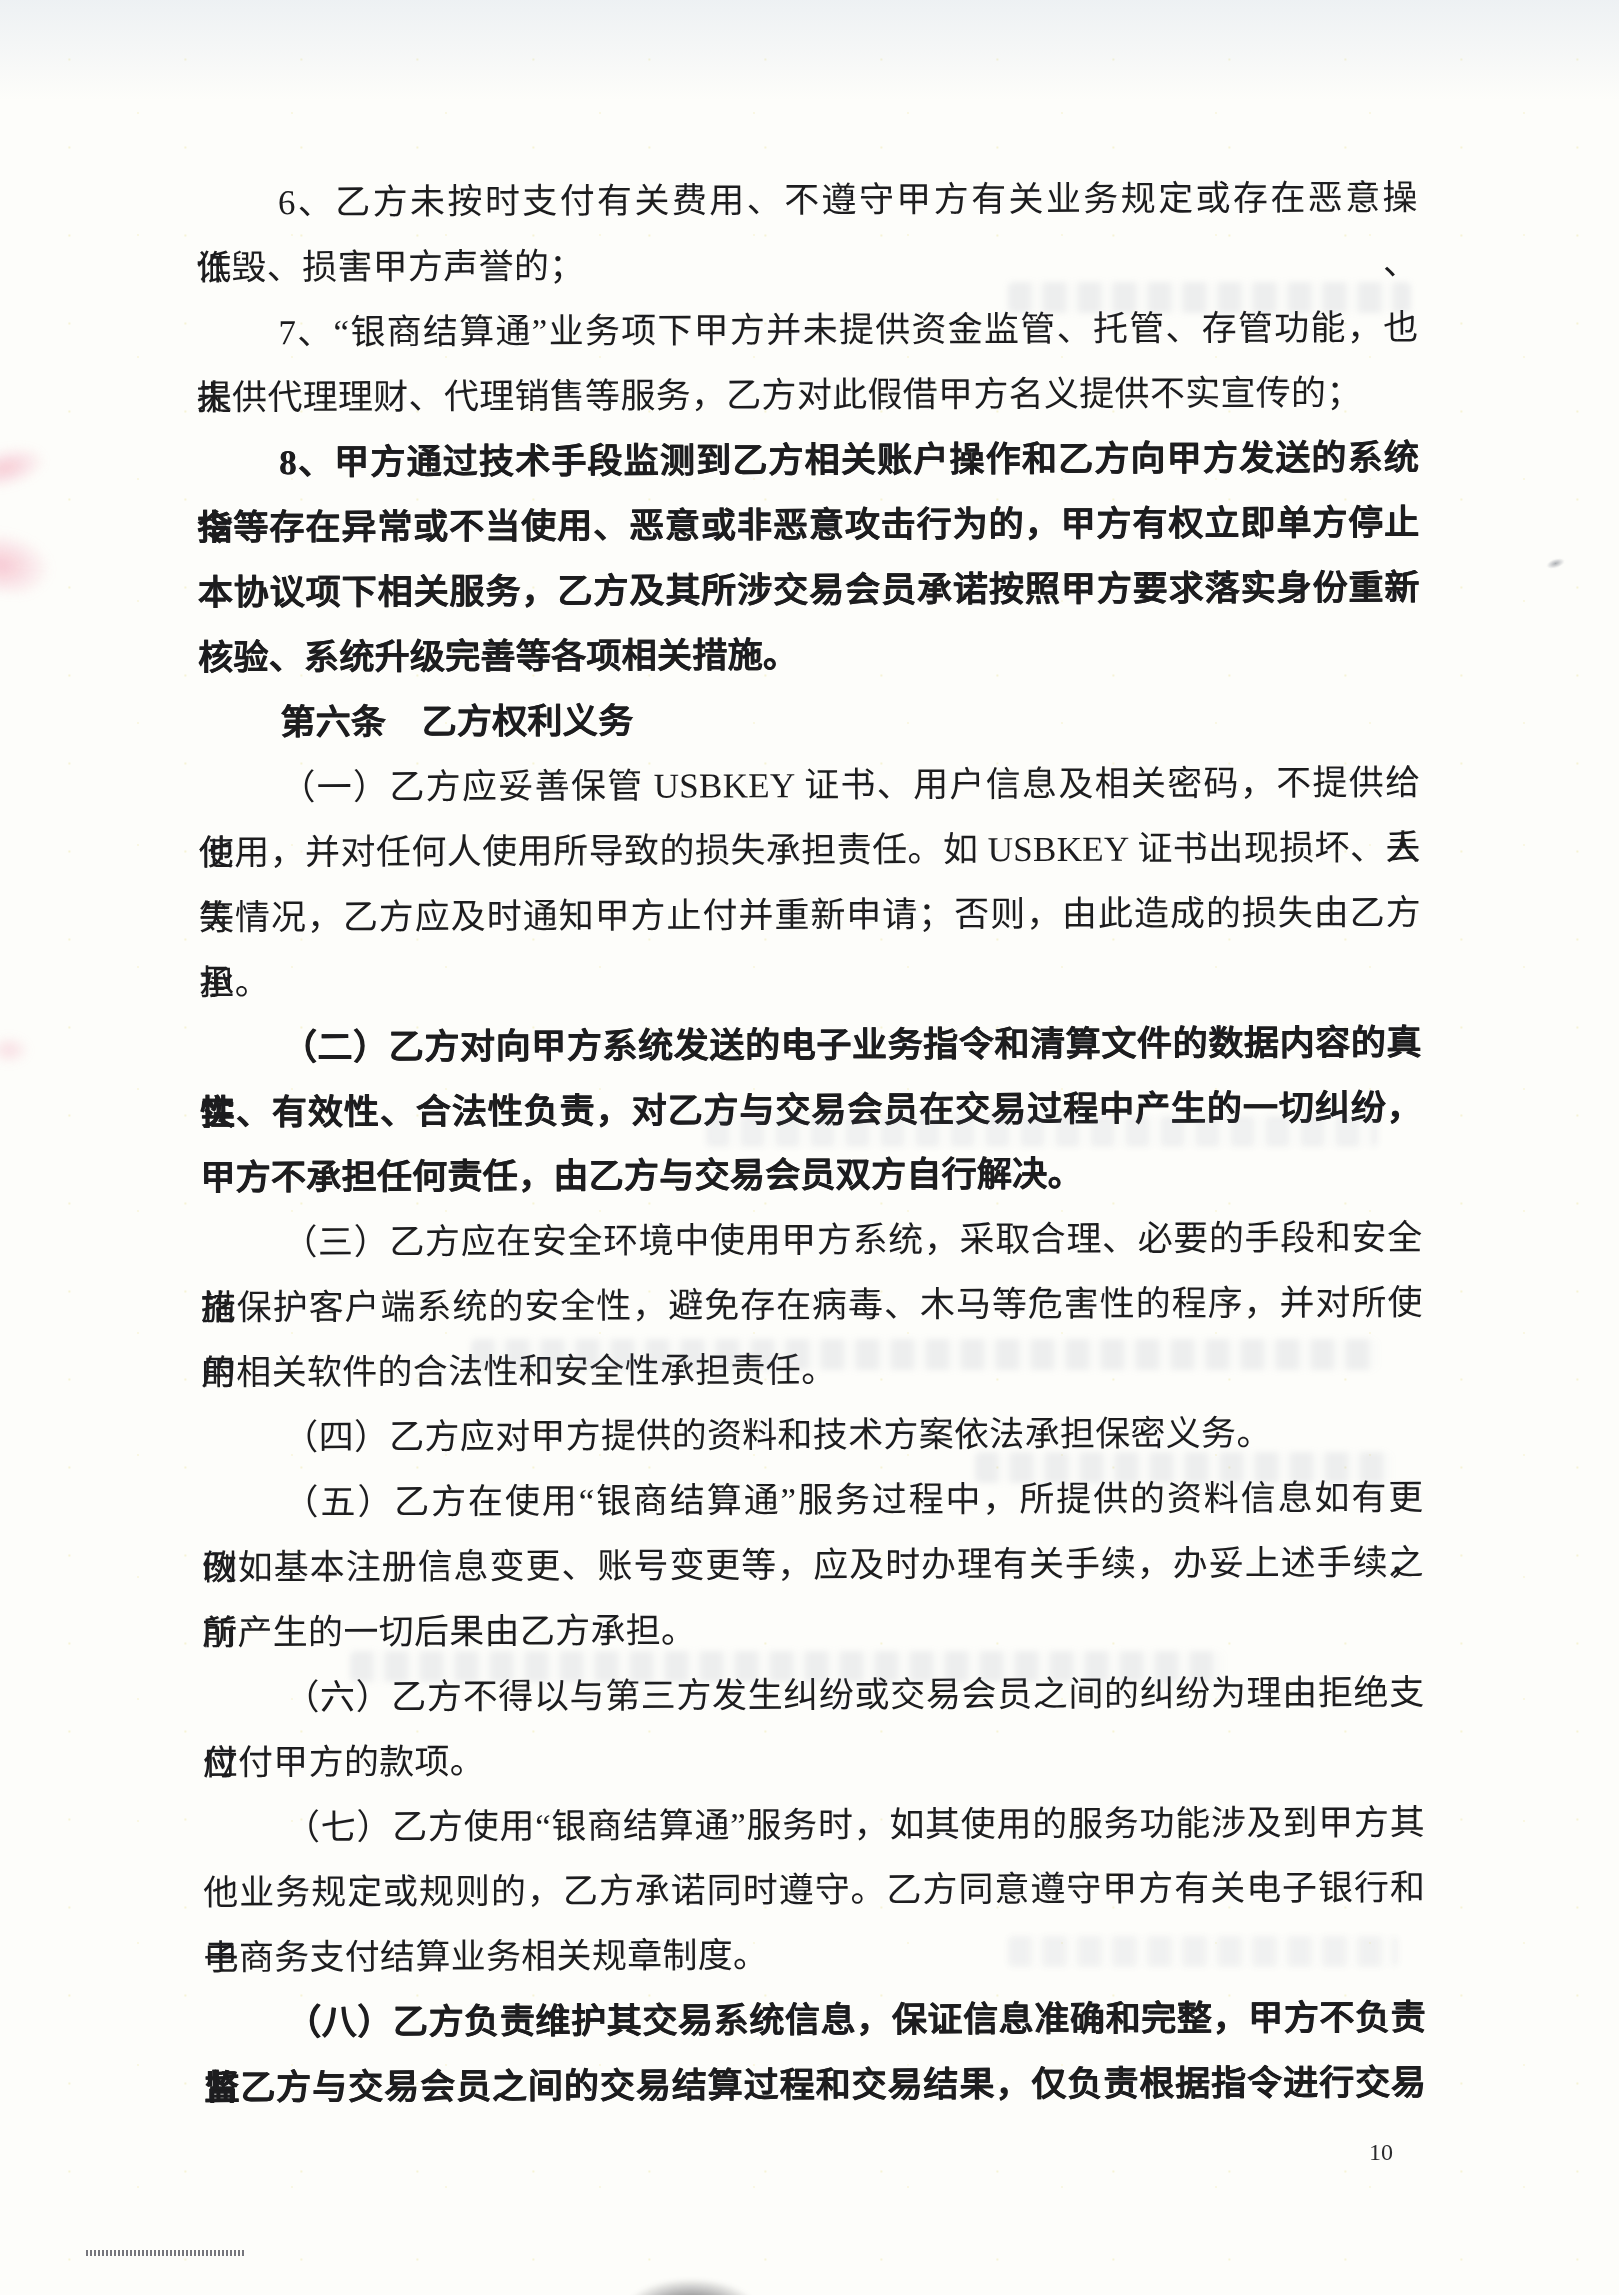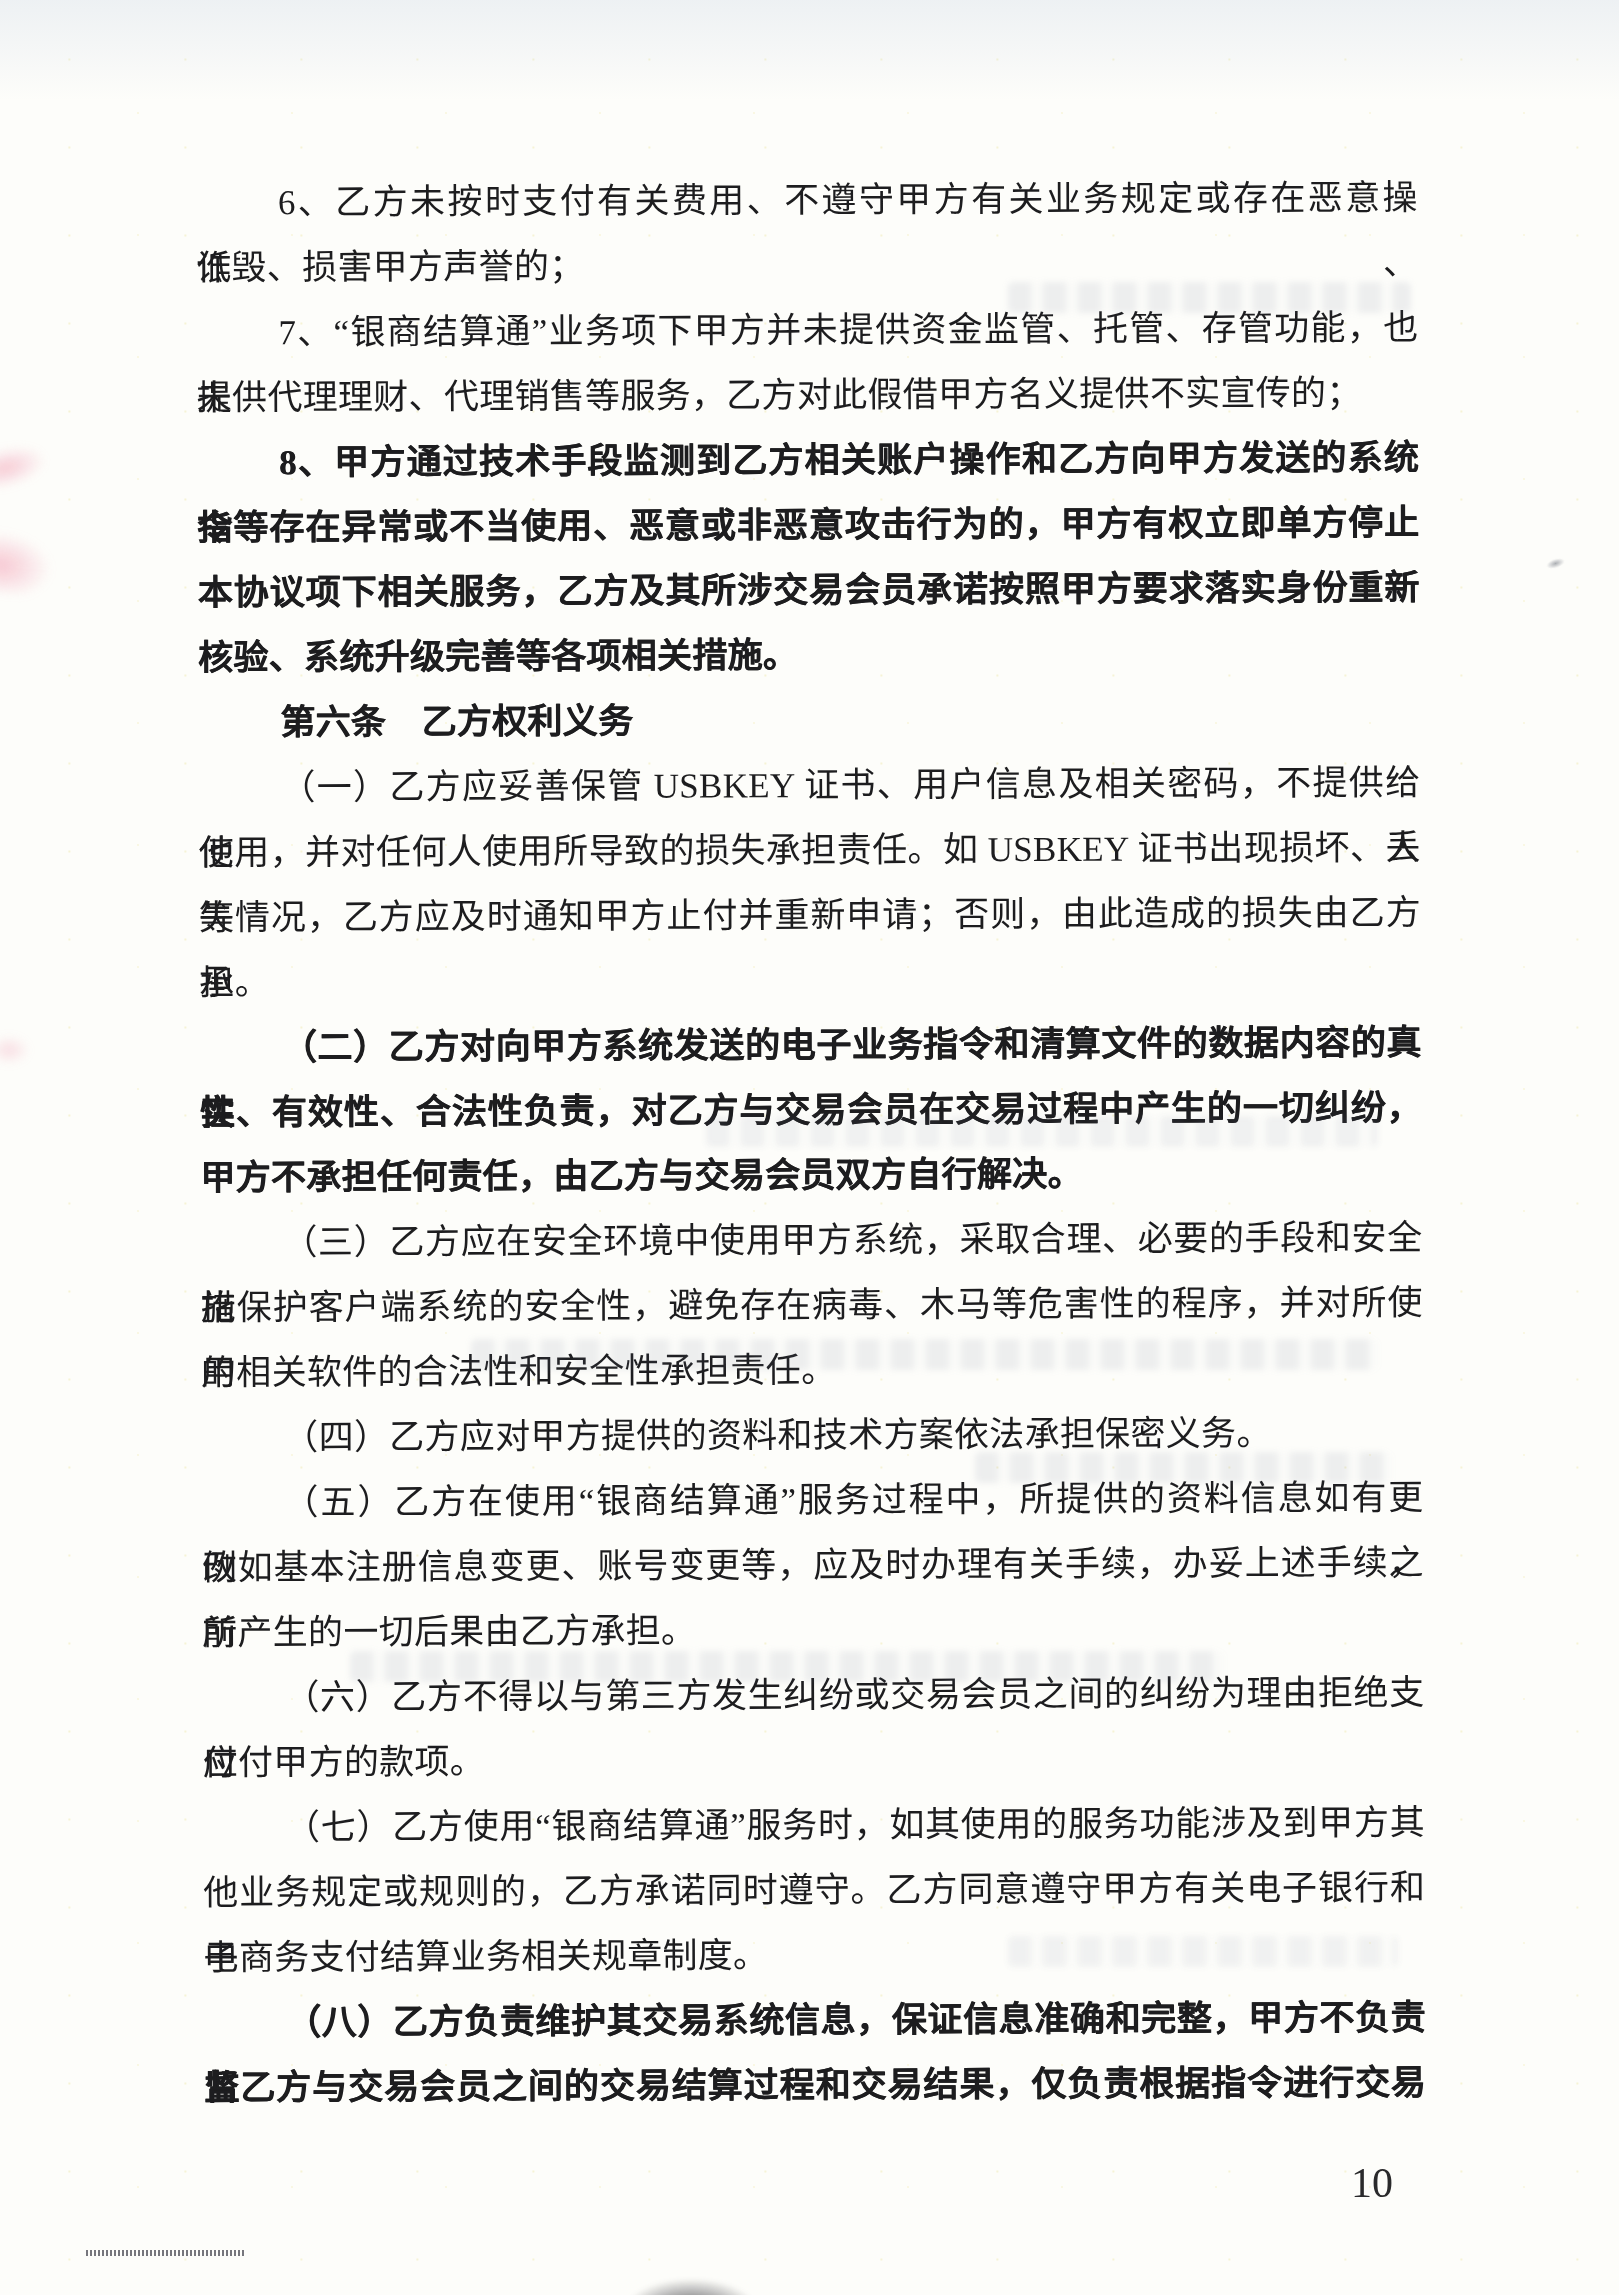--- a/index.html
+++ b/index.html
@@ -31,23 +31,22 @@
   .line{
     font-size:35px;line-height:65px;height:65px;
     letter-spacing:0.3px;
     text-align:left;
   }
   .justify{text-align:justify;text-align-last:justify;}
   .indent{text-indent:82px;}
   .bold{font-weight:700;text-shadow:0.5px 0 currentColor;}
   .page-number{
     position:absolute;top:2139px;right:226px;
-    font-size:42px;color:#2a2a2c;
+    font-size:24px;color:#2a2a2c;
     font-family:"Liberation Serif","DejaVu Serif",serif;
-    margin-top:20px;
   }
   
   .smudge-pink{position:absolute;pointer-events:none;}
   .smudge-pink-1{left:-13.4px;top:445px;width:60px;height:40px;
     background:radial-gradient(ellipse at 30% 50%, rgba(236,118,150,0.38), rgba(236,118,150,0) 70%);
     filter:blur(4px);transform:rotate(-14deg);}
   .smudge-pink-2{left:-16px;top:535px;width:67px;height:59px;
     background:radial-gradient(ellipse at 25% 55%, rgba(238,125,155,0.42), rgba(238,125,155,0) 72%);
     filter:blur(4.7px);transform:rotate(8deg);}
   .smudge-pink-3{left:-12px;top:1035px;width:42px;height:30px;

